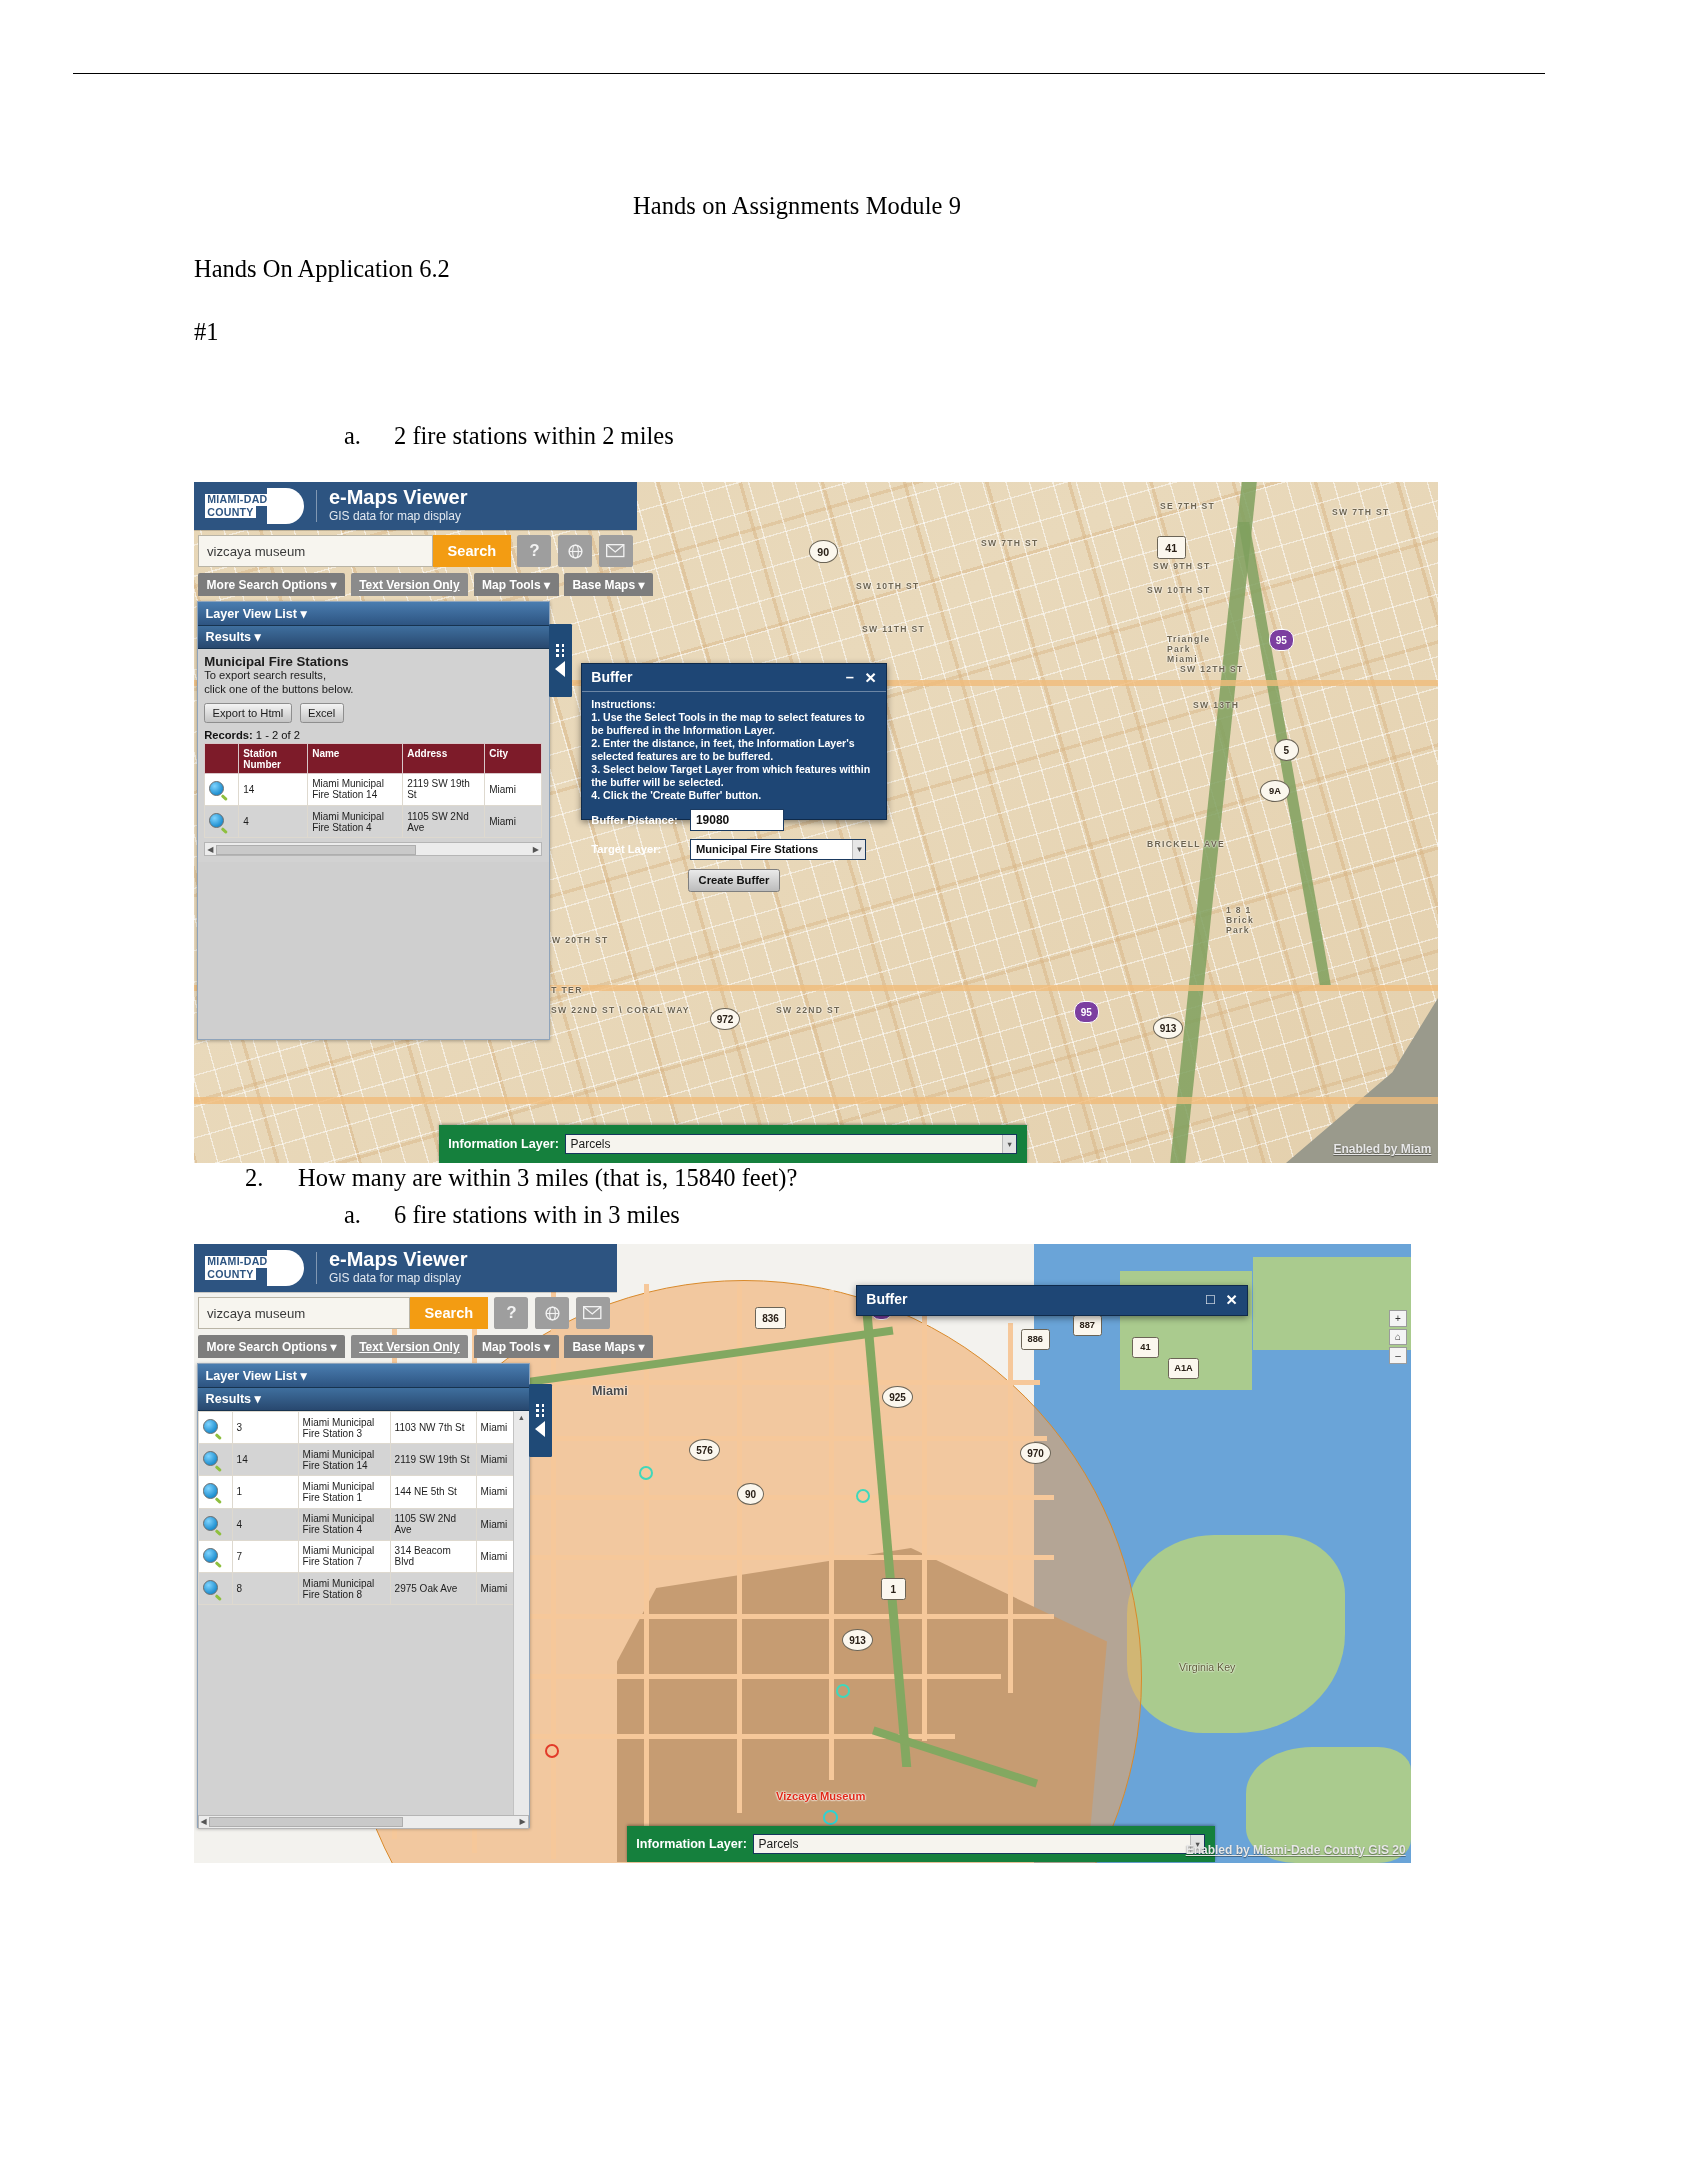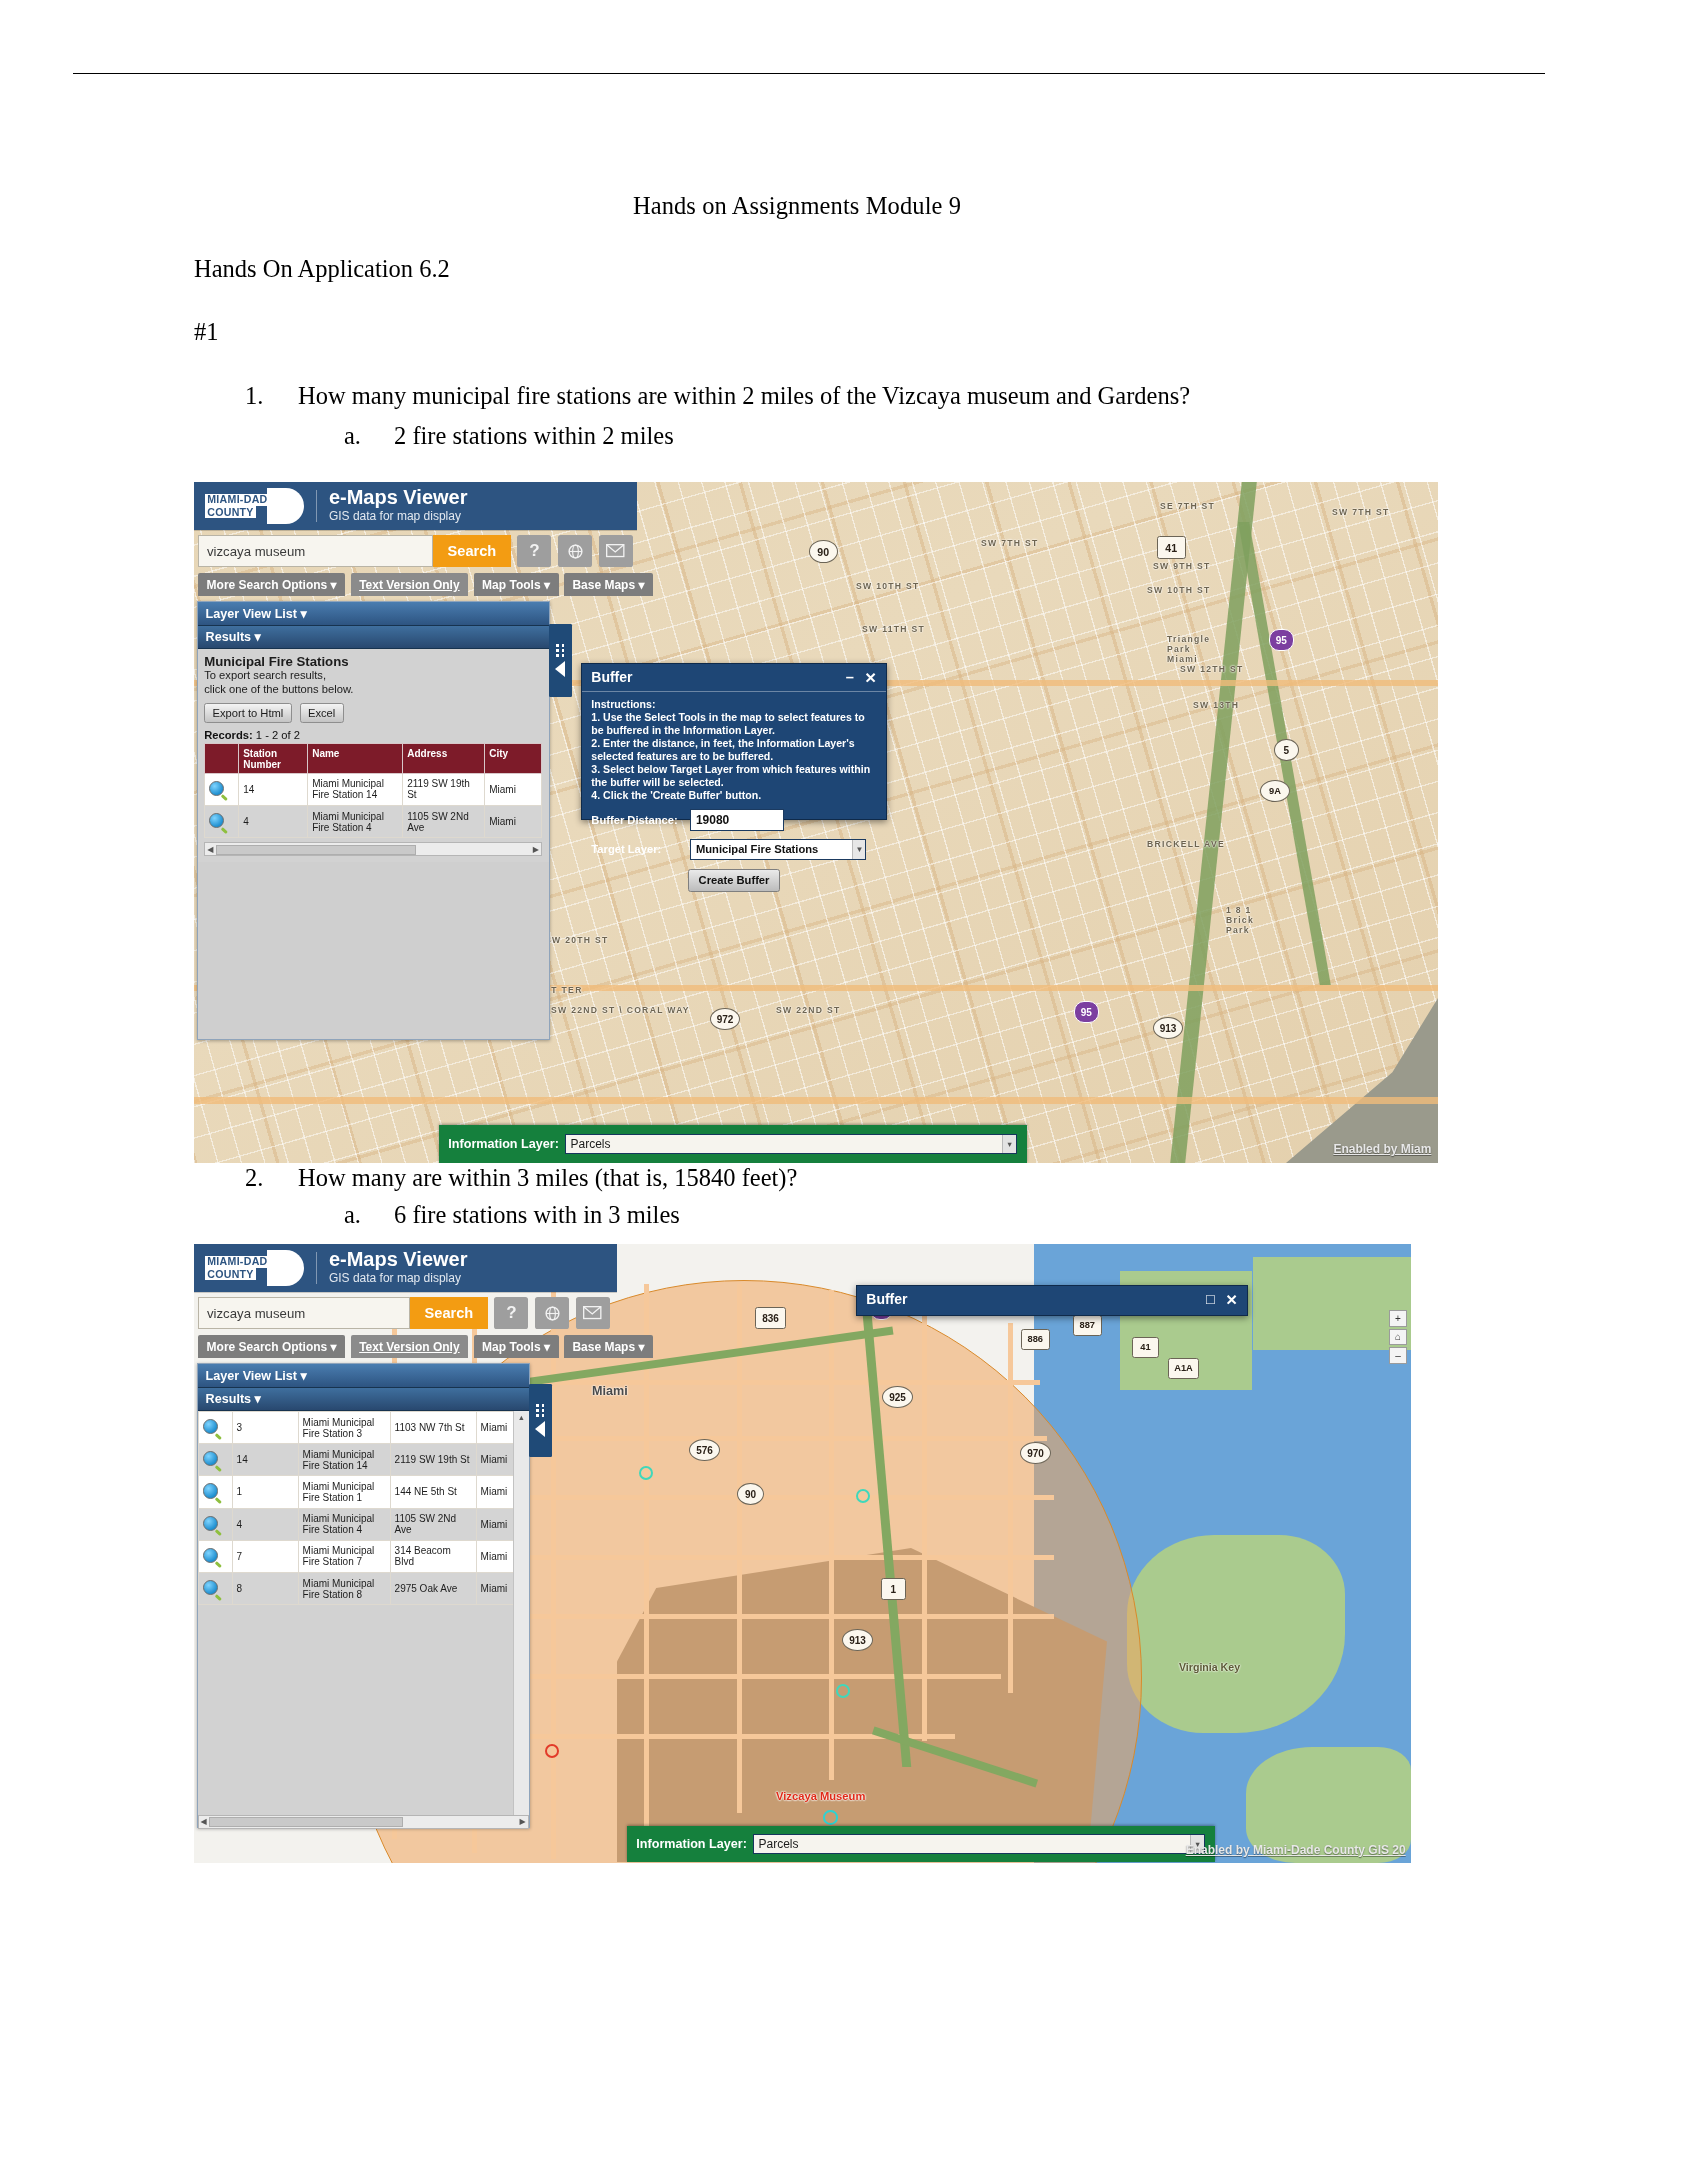--- a/index.html
+++ b/index.html
@@ -160,21 +160,21 @@
   .land{position:absolute;background:#aacb8e;}
   .buf{position:absolute;border-radius:50%;background:rgba(240,165,95,.55);border:1.3px solid #d98a2b;}
   .st-h{position:absolute;height:4.6px;background:#f6c89a;}
   .st-v{position:absolute;width:4.6px;background:#f6c89a;}
   .hwy{position:absolute;background:#83a861;}
   .sta{position:absolute;width:10px;height:10px;border-radius:50%;border:2.6px solid #3fd8bb;}
   .sta.red{border-color:#e23b2a;}
   .viz{position:absolute;width:10.6px;height:10.6px;border-radius:50%;border:2.6px solid #2dd3d3;}
   .lbl-red{position:absolute;color:#e02a18;font-weight:bold;font-size:11.2px;
      text-shadow:0 0 2px #fff,0 0 2px #fff,0 0 2px #fff;white-space:nowrap;}
-  .lbl-dk{position:absolute;color:#5c5a35;font-weight:bold;font-size:10.6px;
+  .lbl-dk{position:absolute;color:#5c5a35;font-weight:normal;font-size:10.6px;
      text-shadow:0 0 2px #fff,0 0 2px #fff;white-space:nowrap;padding-left:32px;}
   .lbl-city{position:absolute;color:#4a4a4a;font-weight:bold;font-size:12.6px;
      text-shadow:0 0 2px #fff,0 0 2px #fff;white-space:nowrap;}
   .zoomctl{position:absolute;right:4px;display:flex;flex-direction:column;gap:2px;}
   .zoomctl div{width:16px;height:14.6px;background:#f4f4f4;border:0.7px solid #9b9b9b;
      display:flex;align-items:center;justify-content:center;font-size:10px;color:#333;}
 </style>
 </head>
 <body>
 
@@ -182,23 +182,20 @@
 
   <div class="top-rule"></div>
 
   <div class="doc-title">
     <span>Hands on Assignments Module 9</span>
   </div>
 
   <div class="para p-app">Hands On Application 6.2</div>
   <div class="para p-hash">#1</div>
 
-  <div class="li1">
-    <span class="num">1.</span><span>How many municipal fire stations are within 2 miles of the Vizcaya museum and Gardens?</span>
-  </div>
   <div class="li1b">
     <span class="num">a.</span><span>2 fire stations within 2 miles</span>
   </div>
 
   <div class="shot" style="left:194px;top:482px;width:1244px;height:681px;">
 
     <div class="map1">
       <div class="water"></div>
       <div class="road-green" style="left:1012px;top:0;width:14.6px;height:681px;transform:skewX(-6deg);"></div>
       <div class="road-green" style="left:1085px;top:40px;width:10.6px;height:463px;transform:skewX(10deg);"></div>

